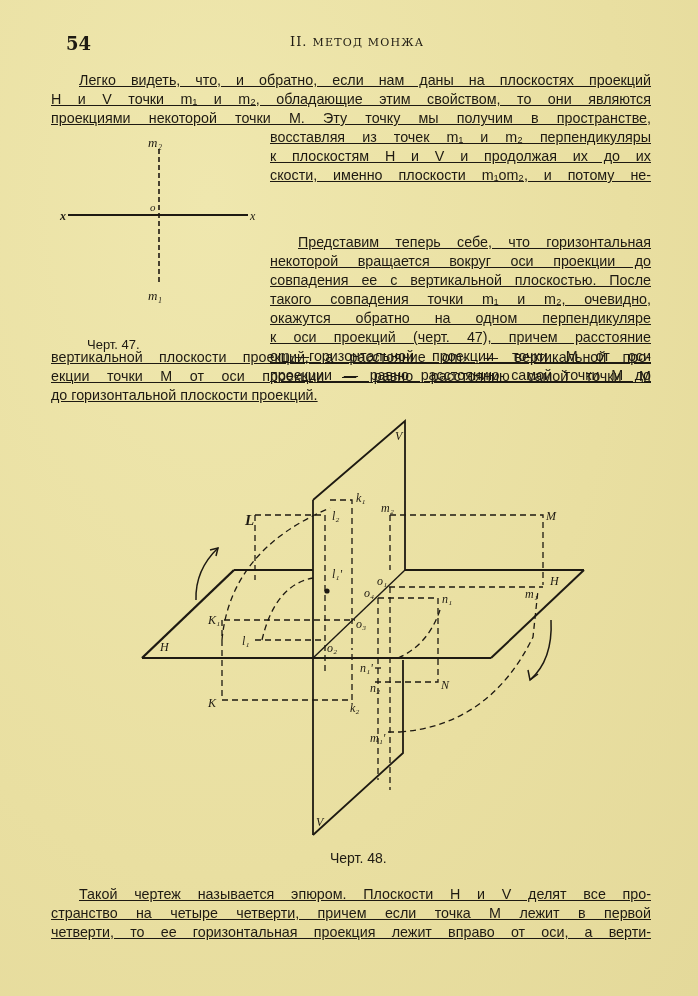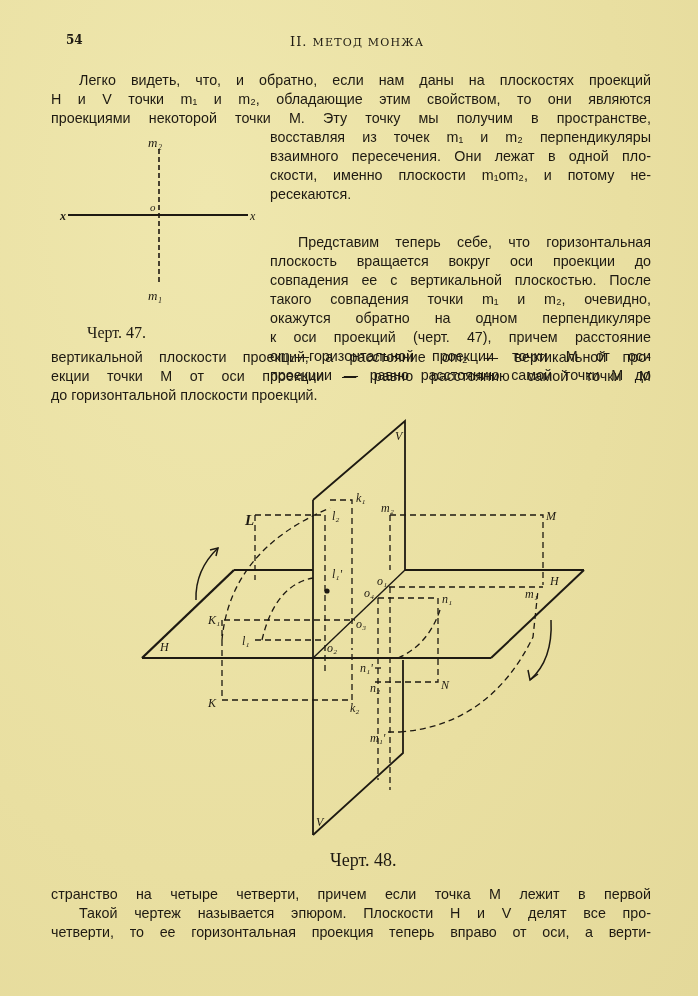--- a/index.html
+++ b/index.html
@@ -5,62 +5,61 @@
   html, body { margin:0; padding:0; }
   body {
     width:698px; height:996px; overflow:hidden;
     background:#ece3a6;
     background-image: radial-gradient(ellipse at 30% 20%, #efe7ae 0%, #e9dfa1 60%, #e4d99a 100%);
     font-family: "DejaVu Serif", "Liberation Serif", serif;
     color:#1e1a12;
     position:relative;
   }
   .abs { position:absolute; }
-  .pnum { left:66px; top:33px; font-size:12px; font-weight:bold; }
+  .pnum { left:66px; top:33px; font-size:18px; font-weight:bold; }
   .runhead { left:290px; top:34px; font-size:13px; letter-spacing:1px; }
   .runhead .sc { font-size:11px; letter-spacing:1.2px; }
   .txt {
     font-family: "Liberation Sans Narrow", "Liberation Sans", sans-serif;
     font-size:14.3px; line-height:19px; text-align:justify;
     transform-origin:left top;
   }
-  .line { display:block; white-space:nowrap; text-align:justify; text-align-last:justify; }
+  .line { display:block; white-space:nowrap; text-align:justify; text-align-last:justify;text-decoration:underline; }
   .line.last { text-align-last:left; }
   .ind { text-indent:28px; }
   .wide { left:51px; width:600px; }
   .narrow { left:270px; width:381px; }
-  .cap47 { left:87px; top:324px; font-size:16px; font-family:Liberation Serif, serif; }
-  .cap48 { left:330px; top:850px; font-size:18px; font-family:Liberation Serif, serif; }
+  .cap47 { left:87px; top:337px; font-size:13px; font-family:Liberation Sans, sans-serif; }
+  .cap48 { left:330px; top:850px; font-size:14px; font-family:Liberation Sans, sans-serif; }
   svg text { font-family:"Liberation Serif", serif; font-style:italic; fill:#1e1a12; }
 </style>
 </head>
 <body>
 
 <div class="abs pnum">54</div>
 <div class="abs runhead">
   <span>II.</span>
   <span class="sc">МЕТОД МОНЖА</span>
 </div>
 
 <div class="abs txt wide" style="top:71px;">
   <span class="line ind">Легко видеть, что, и обратно, если нам даны на плоскостях проекций</span>
   <span class="line">H и V точки m₁ и m₂, обладающие этим свойством, то они являются</span>
   <span class="line">проекциями некоторой точки M. Эту точку мы получим в пространстве,</span>
 </div>
 
 <div class="abs txt narrow" style="top:128px;">
   <span class="line">восставляя из точек m₁ и m₂ перпендикуляры</span>
-  <span class="line">взаимного пересечения. Они лежат в одной пло-</span>
+  <span class="line">к плоскостям H и V и продолжая их до их</span>
   <span class="line">скости, именно плоскости m₁om₂, и потому не-</span>
-  <span class="line last">ресекаются.</span>
 </div>
 
 <div class="abs txt narrow" style="top:233px;">
   <span class="line ind">Представим теперь себе, что горизонтальная</span>
-  <span class="line">плоскость вращается вокруг оси проекции до</span>
+  <span class="line">некоторой вращается вокруг оси проекции до</span>
   <span class="line">совпадения ее с вертикальной плоскостью. После</span>
   <span class="line">такого совпадения точки m₁ и m₂, очевидно,</span>
   <span class="line">окажутся обратно на одном перпендикуляре</span>
   <span class="line">к оси проекций (черт. 47), причем расстояние</span>
   <span class="line">om₁—горизонтальной проекции точки M от оси</span>
   <span class="line">проекции — равно расстоянию самой точки M до</span>
 </div>
 
 <div class="abs txt wide" style="top:348px;">
   <span class="line">вертикальной плоскости проекций, а расстояние om₂ — вертикальной про-</span>
@@ -150,16 +149,16 @@
     <text x="370" y="692">n₂</text>
     <text x="441" y="689">N</text>
     <text x="208" y="707">K</text>
     <text x="350" y="712">k₂</text>
     <text x="370" y="742">m₁'</text>
   </g>
 </svg>
 <div class="abs cap48">Черт. 48.</div>
 
 <div class="abs txt wide" style="top:885px;">
+  <span class="line ind">Такой чертеж называется эпюром. Плоскости H и V делят все про-</span>
   <span class="line">странство на четыре четверти, причем если точка M лежит в первой</span>
-  <span class="line ind">Такой чертеж называется эпюром. Плоскости H и V делят все про-</span>
-  <span class="line">четверти, то ее горизонтальная проекция теперь вправо от оси, а верти-</span>
+  <span class="line">четверти, то ее горизонтальная проекция лежит вправо от оси, а верти-</span>
 </div>
 
 </body></html>

